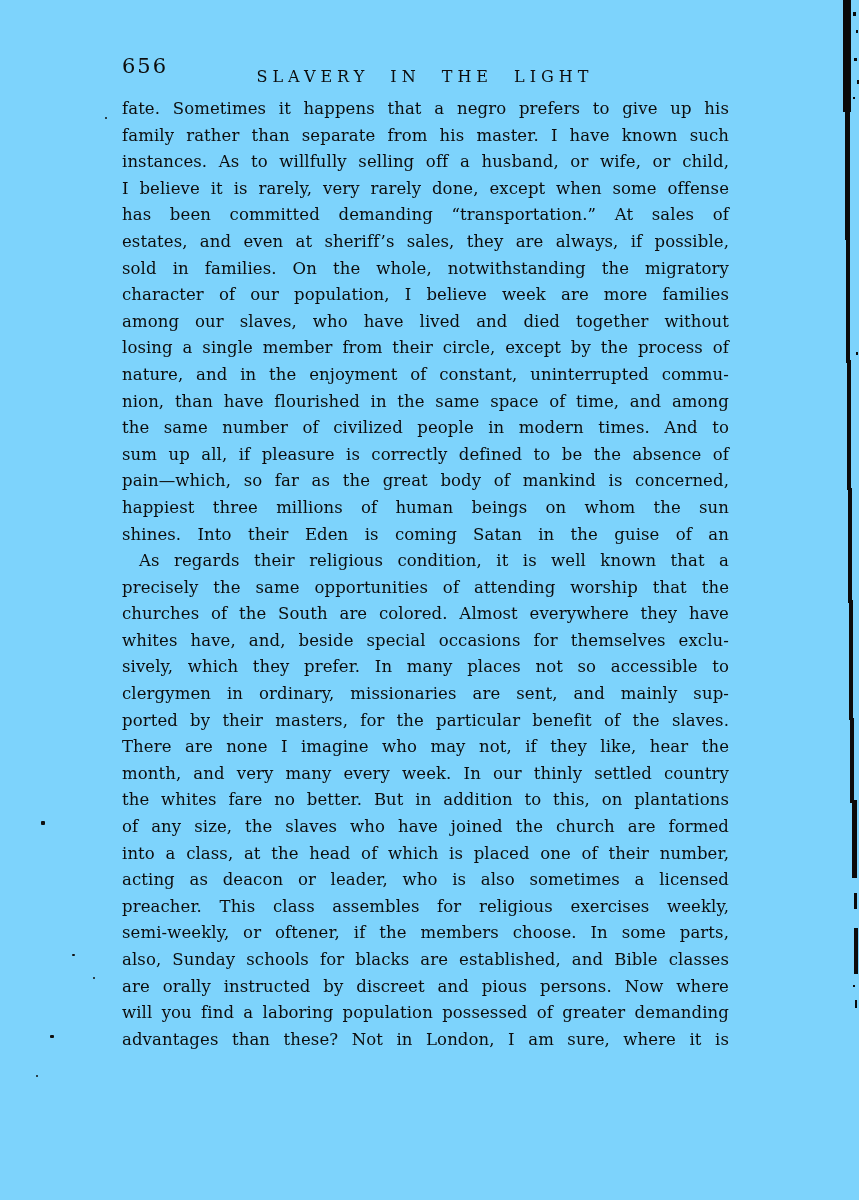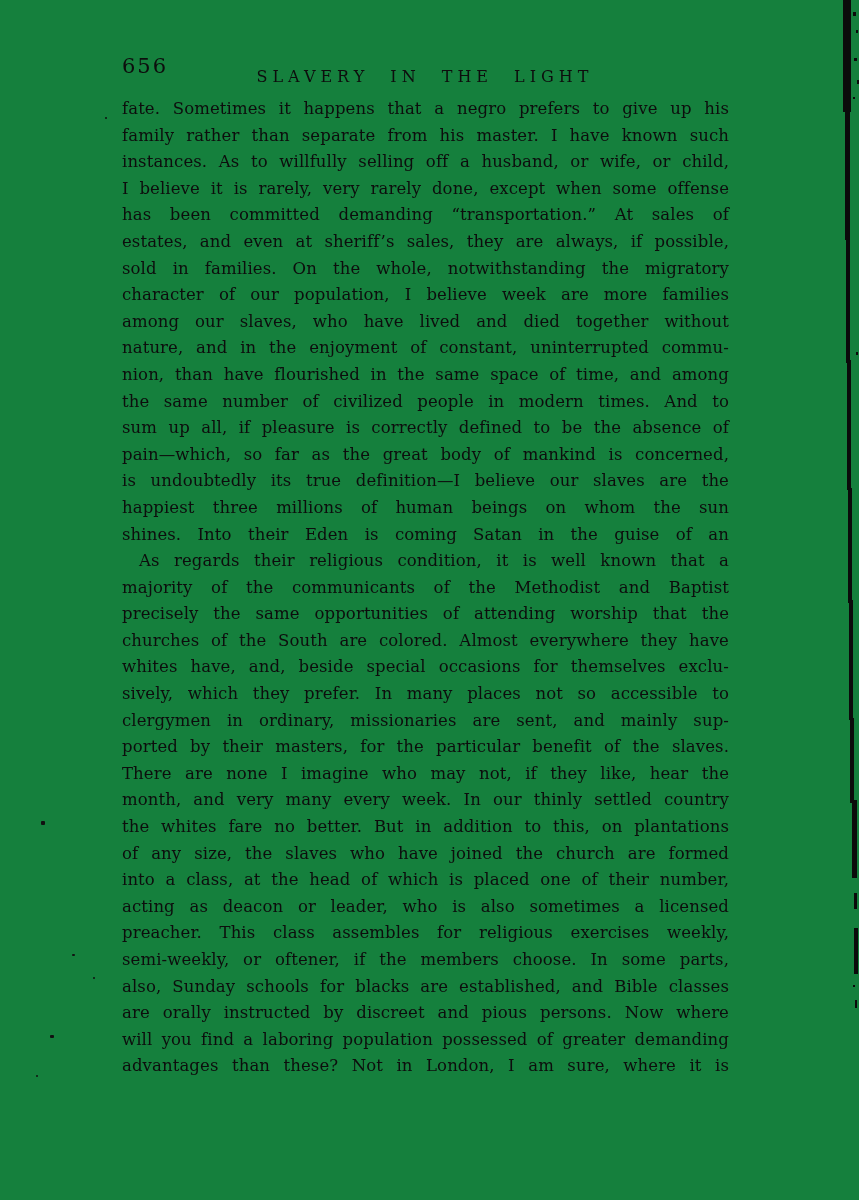--- a/index.html
+++ b/index.html
@@ -4,21 +4,21 @@
 <style>
   html, body {
     margin: 0;
     padding: 0;
     background: #e8e8e8;
   }
   .page {
     position: relative;
     width: 859px;
     height: 1200px;
-    background: #15803d;
+    background: #7dd3fc;
     overflow: hidden;
     font-family: "DejaVu Serif", serif;
     color: #0d0d0d;
   }
   
   .header {
     position: absolute;
     left: 122px;
     top: 54px;
     width: 606px;
@@ -91,31 +91,30 @@
 
     <div class="line">fate.  Sometimes it happens that a negro prefers to give up his</div>
     <div class="line">family rather than separate from his master.  I have known such</div>
     <div class="line">instances.  As to willfully selling off a husband, or wife, or child,</div>
     <div class="line">I believe it is rarely, very rarely done, except when some offense</div>
     <div class="line">has been committed demanding “transportation.”  At sales of</div>
     <div class="line">estates, and even at sheriff’s sales, they are always, if possible,</div>
     <div class="line">sold in families.  On the whole, notwithstanding the migratory</div>
     <div class="line">character of our population, I believe week are more families</div>
     <div class="line">among our slaves, who have lived and died together without</div>
+    <div class="line">losing a single member from their circle, except by the process of</div>
     <div class="line">nature, and in the enjoyment of constant, uninterrupted commu-</div>
     <div class="line">nion, than have flourished in the same space of time, and among</div>
     <div class="line">the same number of civilized people in modern times.  And to</div>
     <div class="line">sum up all, if pleasure is correctly defined to be the absence of</div>
     <div class="line">pain—which, so far as the great body of mankind is concerned,</div>
-    <div class="line">is undoubtedly its true definition—I believe our slaves are the</div>
     <div class="line">happiest three millions of human beings on whom the sun</div>
     <div class="line">shines.  Into their Eden is coming Satan in the guise of an</div>
 
     <div class="line indent">As regards their religious condition, it is well known that a</div>
-    <div class="line">majority of the communicants of the Methodist and Baptist</div>
     <div class="line">precisely the same opportunities of attending worship that the</div>
     <div class="line">churches of the South are colored.  Almost everywhere they have</div>
     <div class="line">whites have, and, beside special occasions for themselves exclu-</div>
     <div class="line">sively, which they prefer.  In many places not so accessible to</div>
     <div class="line">clergymen in ordinary, missionaries are sent, and mainly sup-</div>
     <div class="line">ported by their masters, for the particular benefit of the slaves.</div>
     <div class="line">There are none I imagine who may not, if they like, hear the</div>
     <div class="line">month, and very many every week.  In our thinly settled country</div>
     <div class="line">the whites fare no better.  But in addition to this, on plantations</div>
     <div class="line">of any size, the slaves who have joined the church are formed</div>

